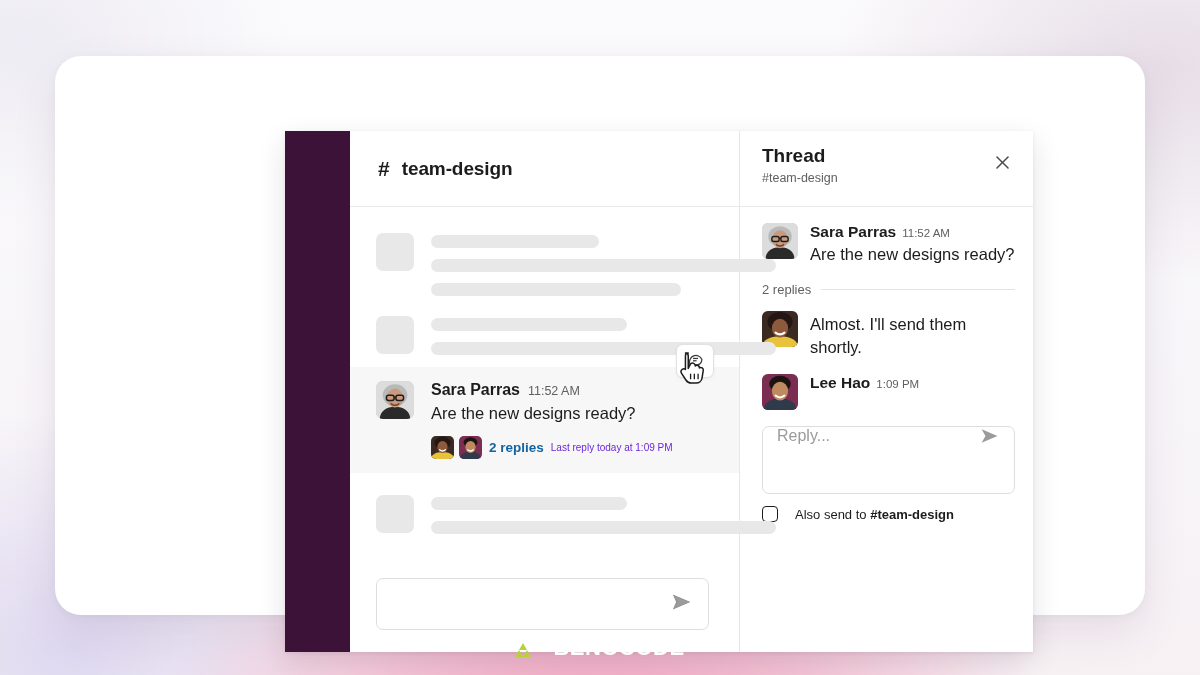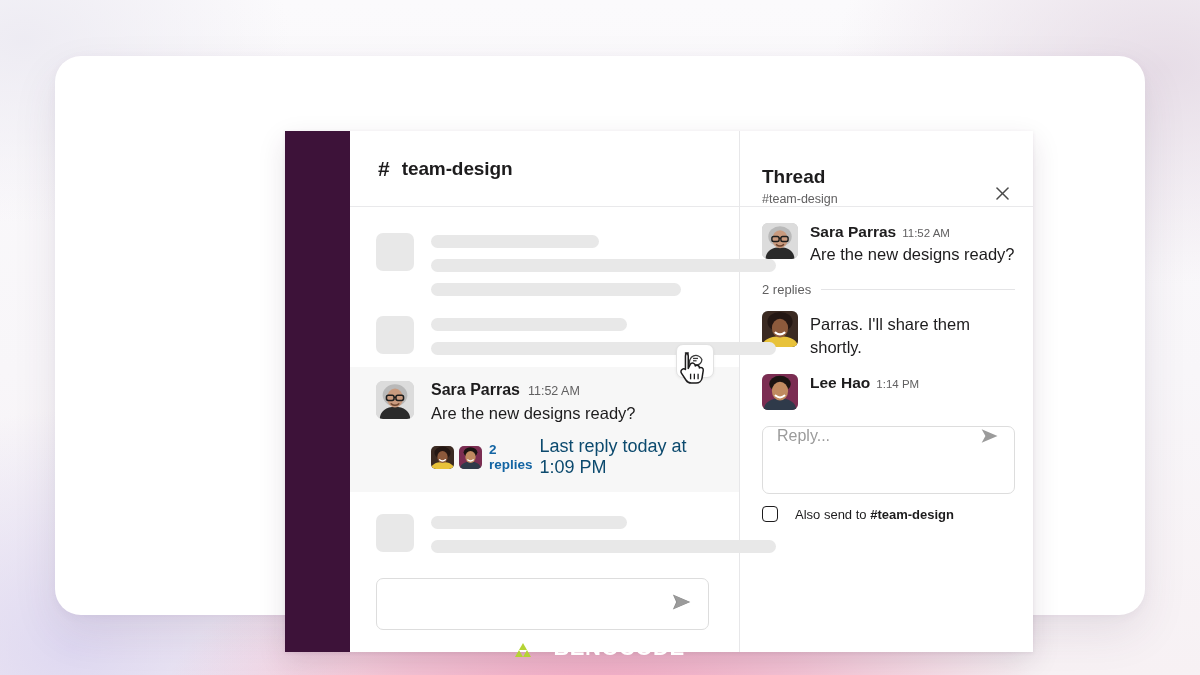--- a/index.html
+++ b/index.html
@@ -117,21 +117,21 @@
   .msg-main { flex: 1 1 auto; min-width: 0; }
   .msg-head { display: flex; align-items: baseline; gap: 8px; }
   .msg-author { font-size: 16px; font-weight: bold; color: #1d1c1d; }
   .msg-time { font-size: 12.5px; color: #616061; }
   .msg-text { font-size: 16.5px; color: #1d1c1d; margin-top: 3px; line-height: 1.35; }
 
   .thread-summary { display: flex; align-items: center; gap: 7px; margin-top: 12px; }
   .facepile { display: flex; gap: 5px; }
   .facepile .avatar { width: 23px; height: 23px; flex: 0 0 23px; border-radius: 5px; }
   .replies-link { font-size: 13.5px; font-weight: bold; color: #1264a3; }
-  .replies-meta { font-size: 18px; color: #0c4a6e; }
+  .replies-meta { font-size: 10px; color: #6d28d9; }
 
   
   .hover-actions {
     position: absolute;
     right: 25px;
     top: -23px;
     width: 38px; height: 34px;
     background: #fff;
     border: 1px solid #e2e2e2;
     border-radius: 7px;
@@ -158,21 +158,21 @@
     flex: 0 0 293px;
     display: flex;
     flex-direction: column;
     background: #fff;
     min-width: 0;
   }
   .thread-header {
     height: 76px; flex: 0 0 76px;
     border-bottom: 1px solid #e9e9eb;
     padding: 14px 18px 0 22px;
-    display: flex; justify-content: space-between; align-items: flex-end;
+    display: flex; justify-content: space-between; align-items: flex-start;
   }
   .thread-title { font-size: 19px; font-weight: bold; color: #1d1c1d; line-height: 1.15; }
   .thread-sub { font-size: 12.5px; color: #616061; margin-top: 4px; }
   .close-btn { width: 26px; height: 26px; display: flex; align-items: center; justify-content: center; margin-top: 4px; }
 
   .thread-body { flex: 1 1 auto; padding: 16px 18px 0 22px; min-width: 0; }
   .t-msg { display: flex; gap: 12px; margin-bottom: 16px; }
   .t-msg .avatar { width: 36px; height: 36px; flex: 0 0 36px; border-radius: 6px; }
   .t-head { display: flex; align-items: baseline; gap: 6px; }
   .t-author { font-size: 15.5px; font-weight: bold; color: #1d1c1d; }
@@ -390,38 +390,38 @@
             <div class="avatar">
               <svg viewBox="0 0 40 40">
                 <rect width="40" height="40" fill="#3b2a22"></rect>
                 <path d="M0 40c0-7 8-12 20-12s20 5 20 12z" fill="#e8c23a"></path>
                 <ellipse cx="20" cy="12" rx="14" ry="11" fill="#241713"></ellipse>
                 <ellipse cx="20" cy="19" rx="9" ry="10.5" fill="#8d5a3c"></ellipse>
                 <path d="M15 24c3 2.5 7 2.5 10 0" stroke="#fff" stroke-width="2.4" fill="none" stroke-linecap="round"></path>
               </svg>
             </div>
             <div style="min-width:0">
-              <div class="t-text">Parras. I'll share them shortly.</div>
+              <div class="t-text">Almost. I'll send them shortly.</div>
             </div>
           </div>
 
           <div class="t-msg">
             <div class="avatar">
               <svg viewBox="0 0 40 40">
                 <rect width="40" height="40" fill="#7b2d52"></rect>
                 <ellipse cx="20" cy="11" rx="12" ry="9" fill="#1b1412"></ellipse>
                 <path d="M2 40c0-8 8-13 18-13s18 5 18 13z" fill="#2f3a4a"></path>
                 <ellipse cx="20" cy="19" rx="9" ry="10.5" fill="#c08a60"></ellipse>
                 <path d="M15 24c3 2.5 7 2.5 10 0" stroke="#fff" stroke-width="2.2" fill="none" stroke-linecap="round"></path>
               </svg>
             </div>
             <div style="min-width:0">
               <div class="t-head">
                 <span class="t-author">Lee Hao</span>
-                <span class="t-time">1:14 PM</span>
+                <span class="t-time">1:09 PM</span>
               </div>
             </div>
           </div>
 
           <div class="reply-box">
             <span class="reply-placeholder">Reply...</span>
             <span>
               <svg width="20" height="18" viewBox="0 0 24 20">
                 <path d="M2 2l19 8-19 8 4.5-8L2 2z" fill="#9b9b9b"></path>
               </svg>

